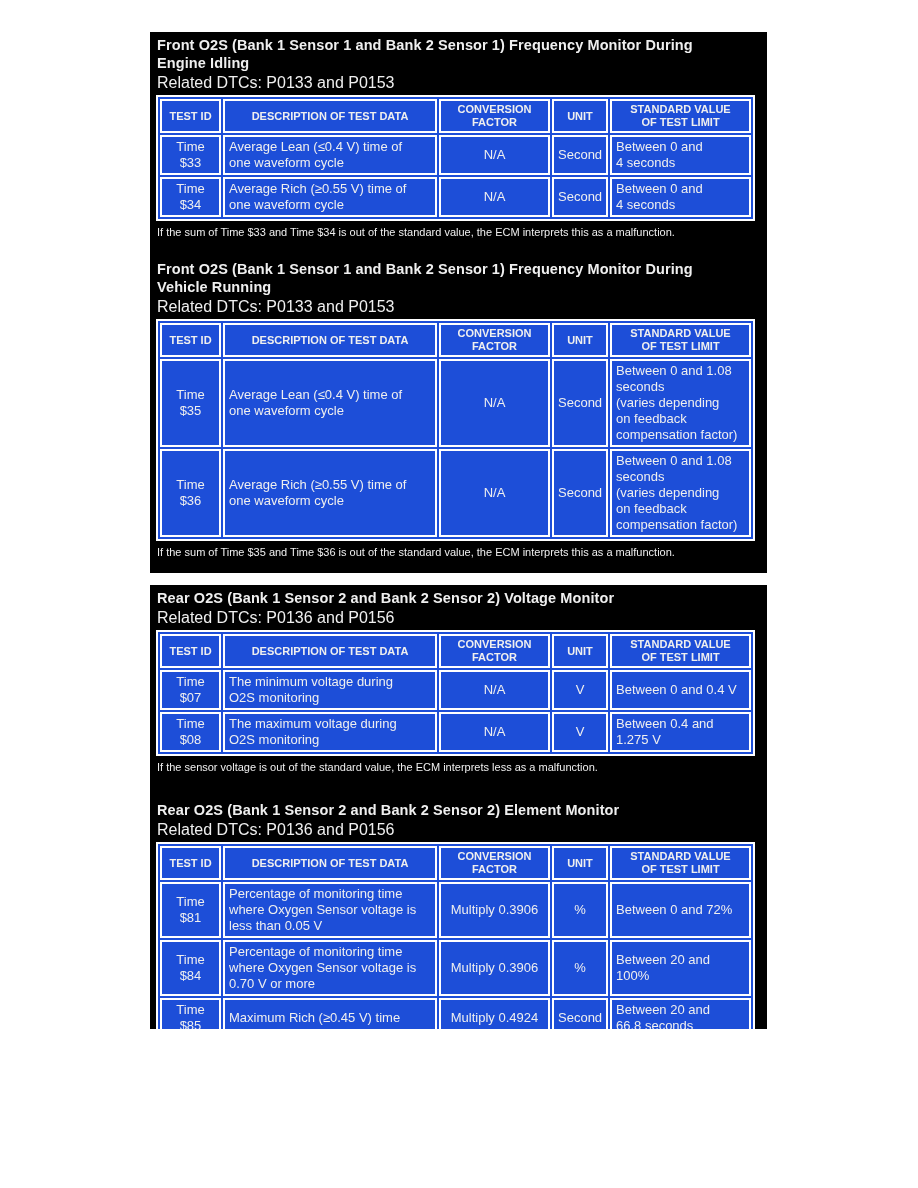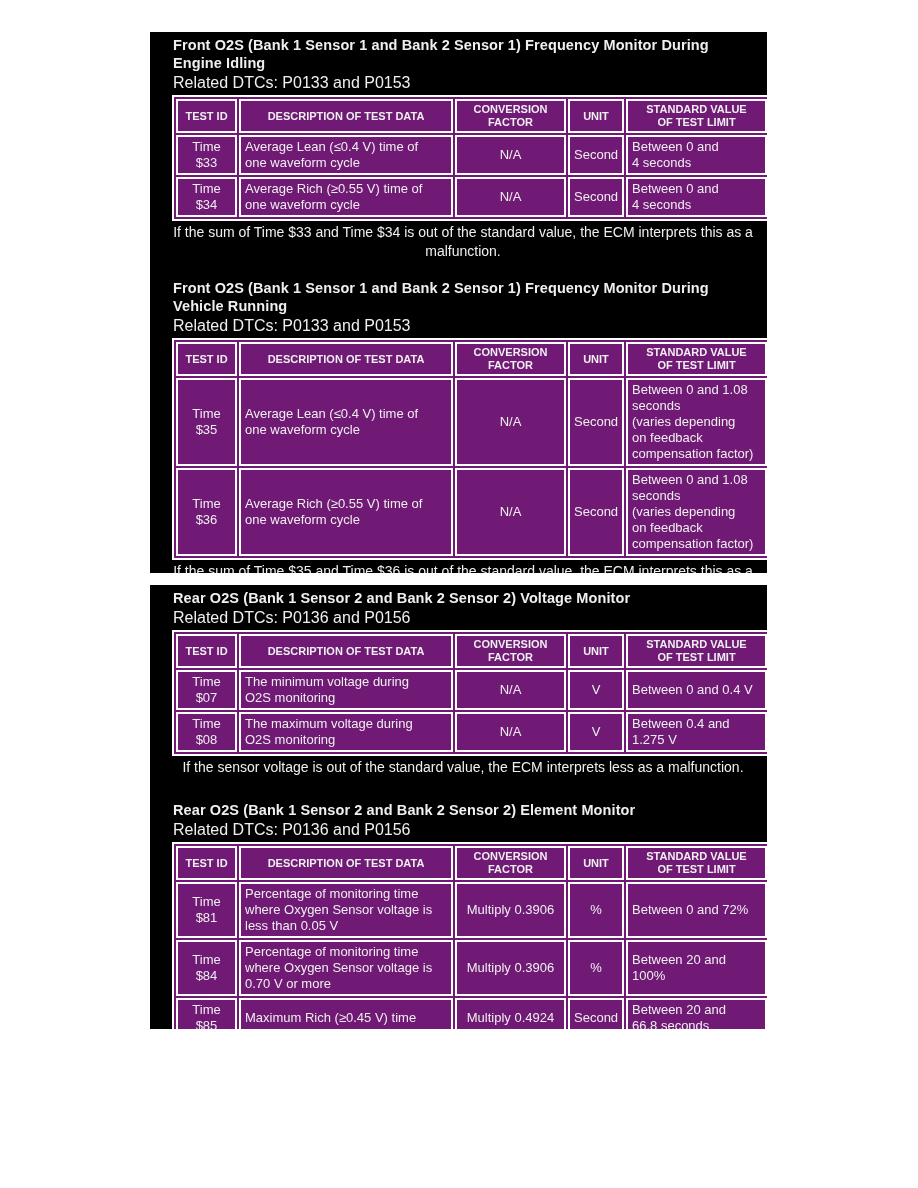--- a/index.html
+++ b/index.html
@@ -10,21 +10,21 @@
     font-family:"Liberation Sans", sans-serif;
     -webkit-font-smoothing:antialiased;
   }
   .panel {
     position:absolute;
     left:150px;
     width:617px;
     background:#000000;
     color:#efefef;
     box-sizing:border-box;
-    padding:4px 22px;
+    padding:4px 6px;
     overflow:hidden;
   }
   #panel-front { top:32px;  height:541px; }
   #panel-rear  { top:585px; height:444px; }
 
   .title {
     font-weight:bold;
     font-size:14.5px;
     line-height:18px;
     white-space:pre-line;
@@ -36,21 +36,21 @@
     line-height:18px;
     margin:2px 0 0 1px;
   }
   .sec-follow { margin-top:18px; }
   #panel-rear .sec-follow { margin-top:24px; }
 
   table.spec {
     border-collapse:separate;
     border-spacing:2px;
     border:2px solid #ffffff;
-    background:#701a75;
+    background:#1d4ed8;
     width:599px;
     table-layout:fixed;
     margin-top:3px;
   }
   table.spec th, table.spec td {
     border:2px solid #ffffff;
     box-sizing:border-box;
     white-space:pre-line;
     vertical-align:middle;
   }
@@ -63,25 +63,24 @@
   }
   table.spec td {
     font-size:13px;
     line-height:16px;
     padding:2px 4px;
   }
   td.c-id, td.c-conv, td.c-unit { text-align:center; }
   td.c-desc, td.c-std { text-align:left; padding-left:5px; }
 
   .note {
-    font-size:14px;
+    font-size:11px;
     line-height:19px;
     width:580px;
     margin:2px 0 0 1px;
-    text-align:center;
   }
 </style>
 </head>
 <body>
 
 <div>
 
   <div class="panel" id="panel-front">
 
     <div class="sec">

